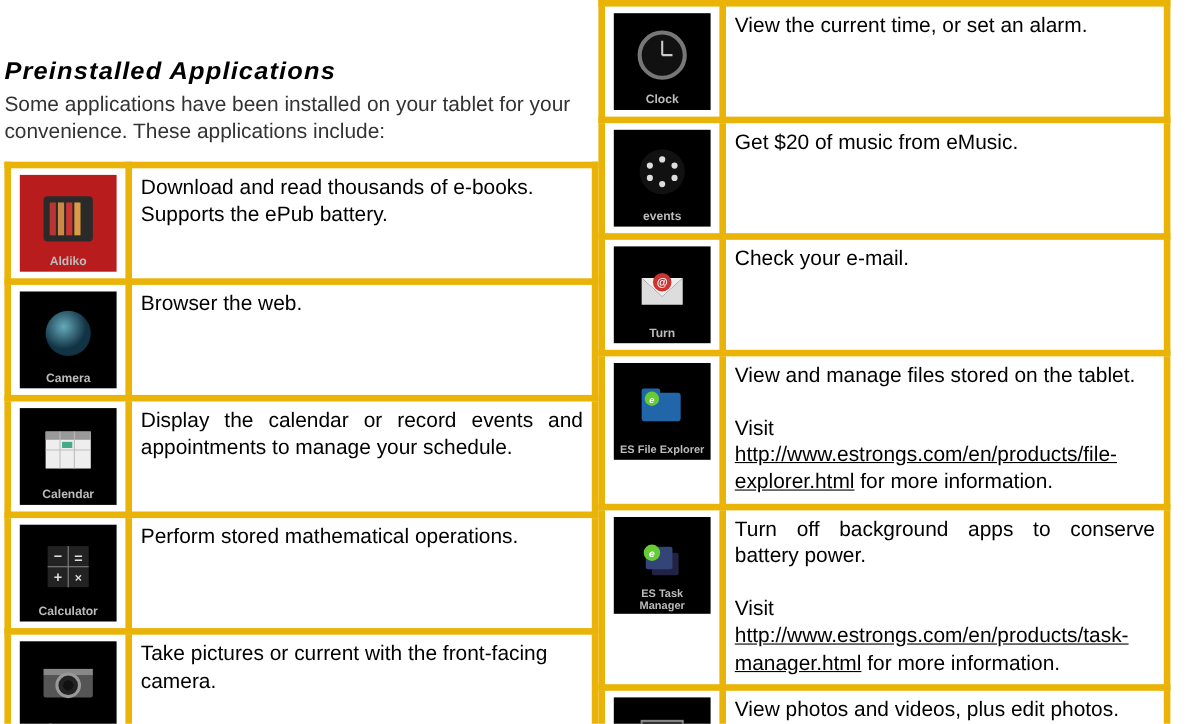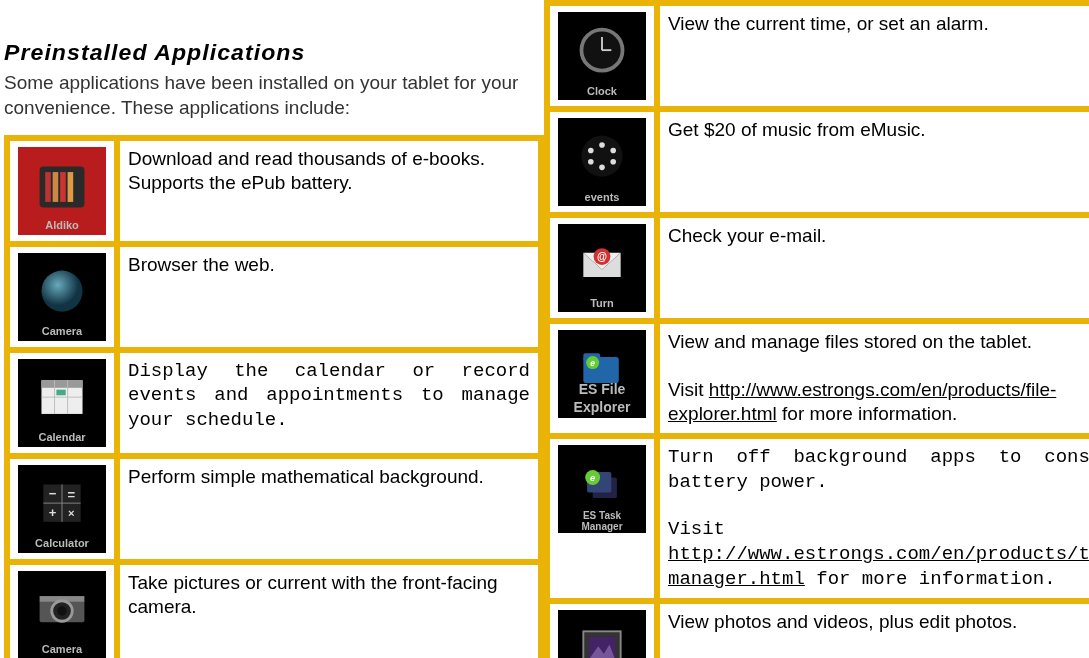--- a/index.html
+++ b/index.html
@@ -51,21 +51,21 @@
     padding: 4px;
     vertical-align: top;
     text-align: center;
   }
   td.desc-cell {
     font-size: 19px;
     color: #000;
     line-height: 1.3;
     text-align: left;
   }
-  td.desc-cell.justify { text-align: justify; font-family: Liberation Mono, monospace; }
+  td.desc-cell.justify { text-align: justify; }
   .app-icon {
     width: 88px;
     height: 88px;
     margin: 0 auto;
     display: flex;
     flex-direction: column;
     justify-content: center;
     align-items: center;
     background: #000;
     position: relative;
@@ -151,21 +151,21 @@
                   <line x1="30" y1="8" x2="30" y2="48" stroke="#888"></line>
                   <line x1="10" y1="28" x2="50" y2="28" stroke="#888"></line>
                   <text x="20" y="23" fill="#ddd" font-size="14" text-anchor="middle">−</text>
                   <text x="40" y="24" fill="#ddd" font-size="14" text-anchor="middle">=</text>
                   <text x="20" y="43" fill="#ddd" font-size="14" text-anchor="middle">+</text>
                   <text x="40" y="43" fill="#ddd" font-size="12" text-anchor="middle">×</text>
                 </svg>
             <span class="label">Calculator</span>
           </div>
         </td>
-        <td class="desc-cell">Perform simple mathematical background.</td>
+        <td class="desc-cell">Perform stored mathematical operations.</td>
       </tr>
       <tr>
         <td class="icon-cell">
           <div class="app-icon">
             <svg viewBox="0 0 60 60">
                   <rect x="6" y="18" width="48" height="24" rx="2" fill="#555"></rect>
                   <rect x="6" y="14" width="48" height="6" fill="#888"></rect>
                   <circle cx="30" cy="30" r="11" fill="#222" stroke="#999" stroke-width="3"></circle>
                   <circle cx="30" cy="30" r="5" fill="#111"></circle>
                 </svg>
@@ -227,21 +227,21 @@
       </tr>
       <tr>
         <td class="icon-cell">
           <div class="app-icon">
             <svg viewBox="0 0 60 60">
                   <rect x="10" y="16" width="38" height="28" rx="3" fill="#26a"></rect>
                   <rect x="10" y="12" width="18" height="8" rx="2" fill="#26a"></rect>
                   <circle cx="20" cy="22" r="7" fill="#6c3"></circle>
                   <text x="20" y="26" font-size="9" fill="#fff" text-anchor="middle" font-style="italic">e</text>
                 </svg>
-            <span class="label" style="font-size:14px">ES File Explorer</span>
+            <span class="label" style="font-size:10px">ES File Explorer</span>
           </div>
         </td>
         <td class="desc-cell">
           <div>View and manage files stored on the tablet.</div>
           <div class="para2"><span>Visit   </span><span class="link">http://www.estrongs.com/en/products/file-explorer.html</span><span> for more information.</span></div>
         </td>
       </tr>
       <tr>
         <td class="icon-cell">
           <div class="app-icon">

